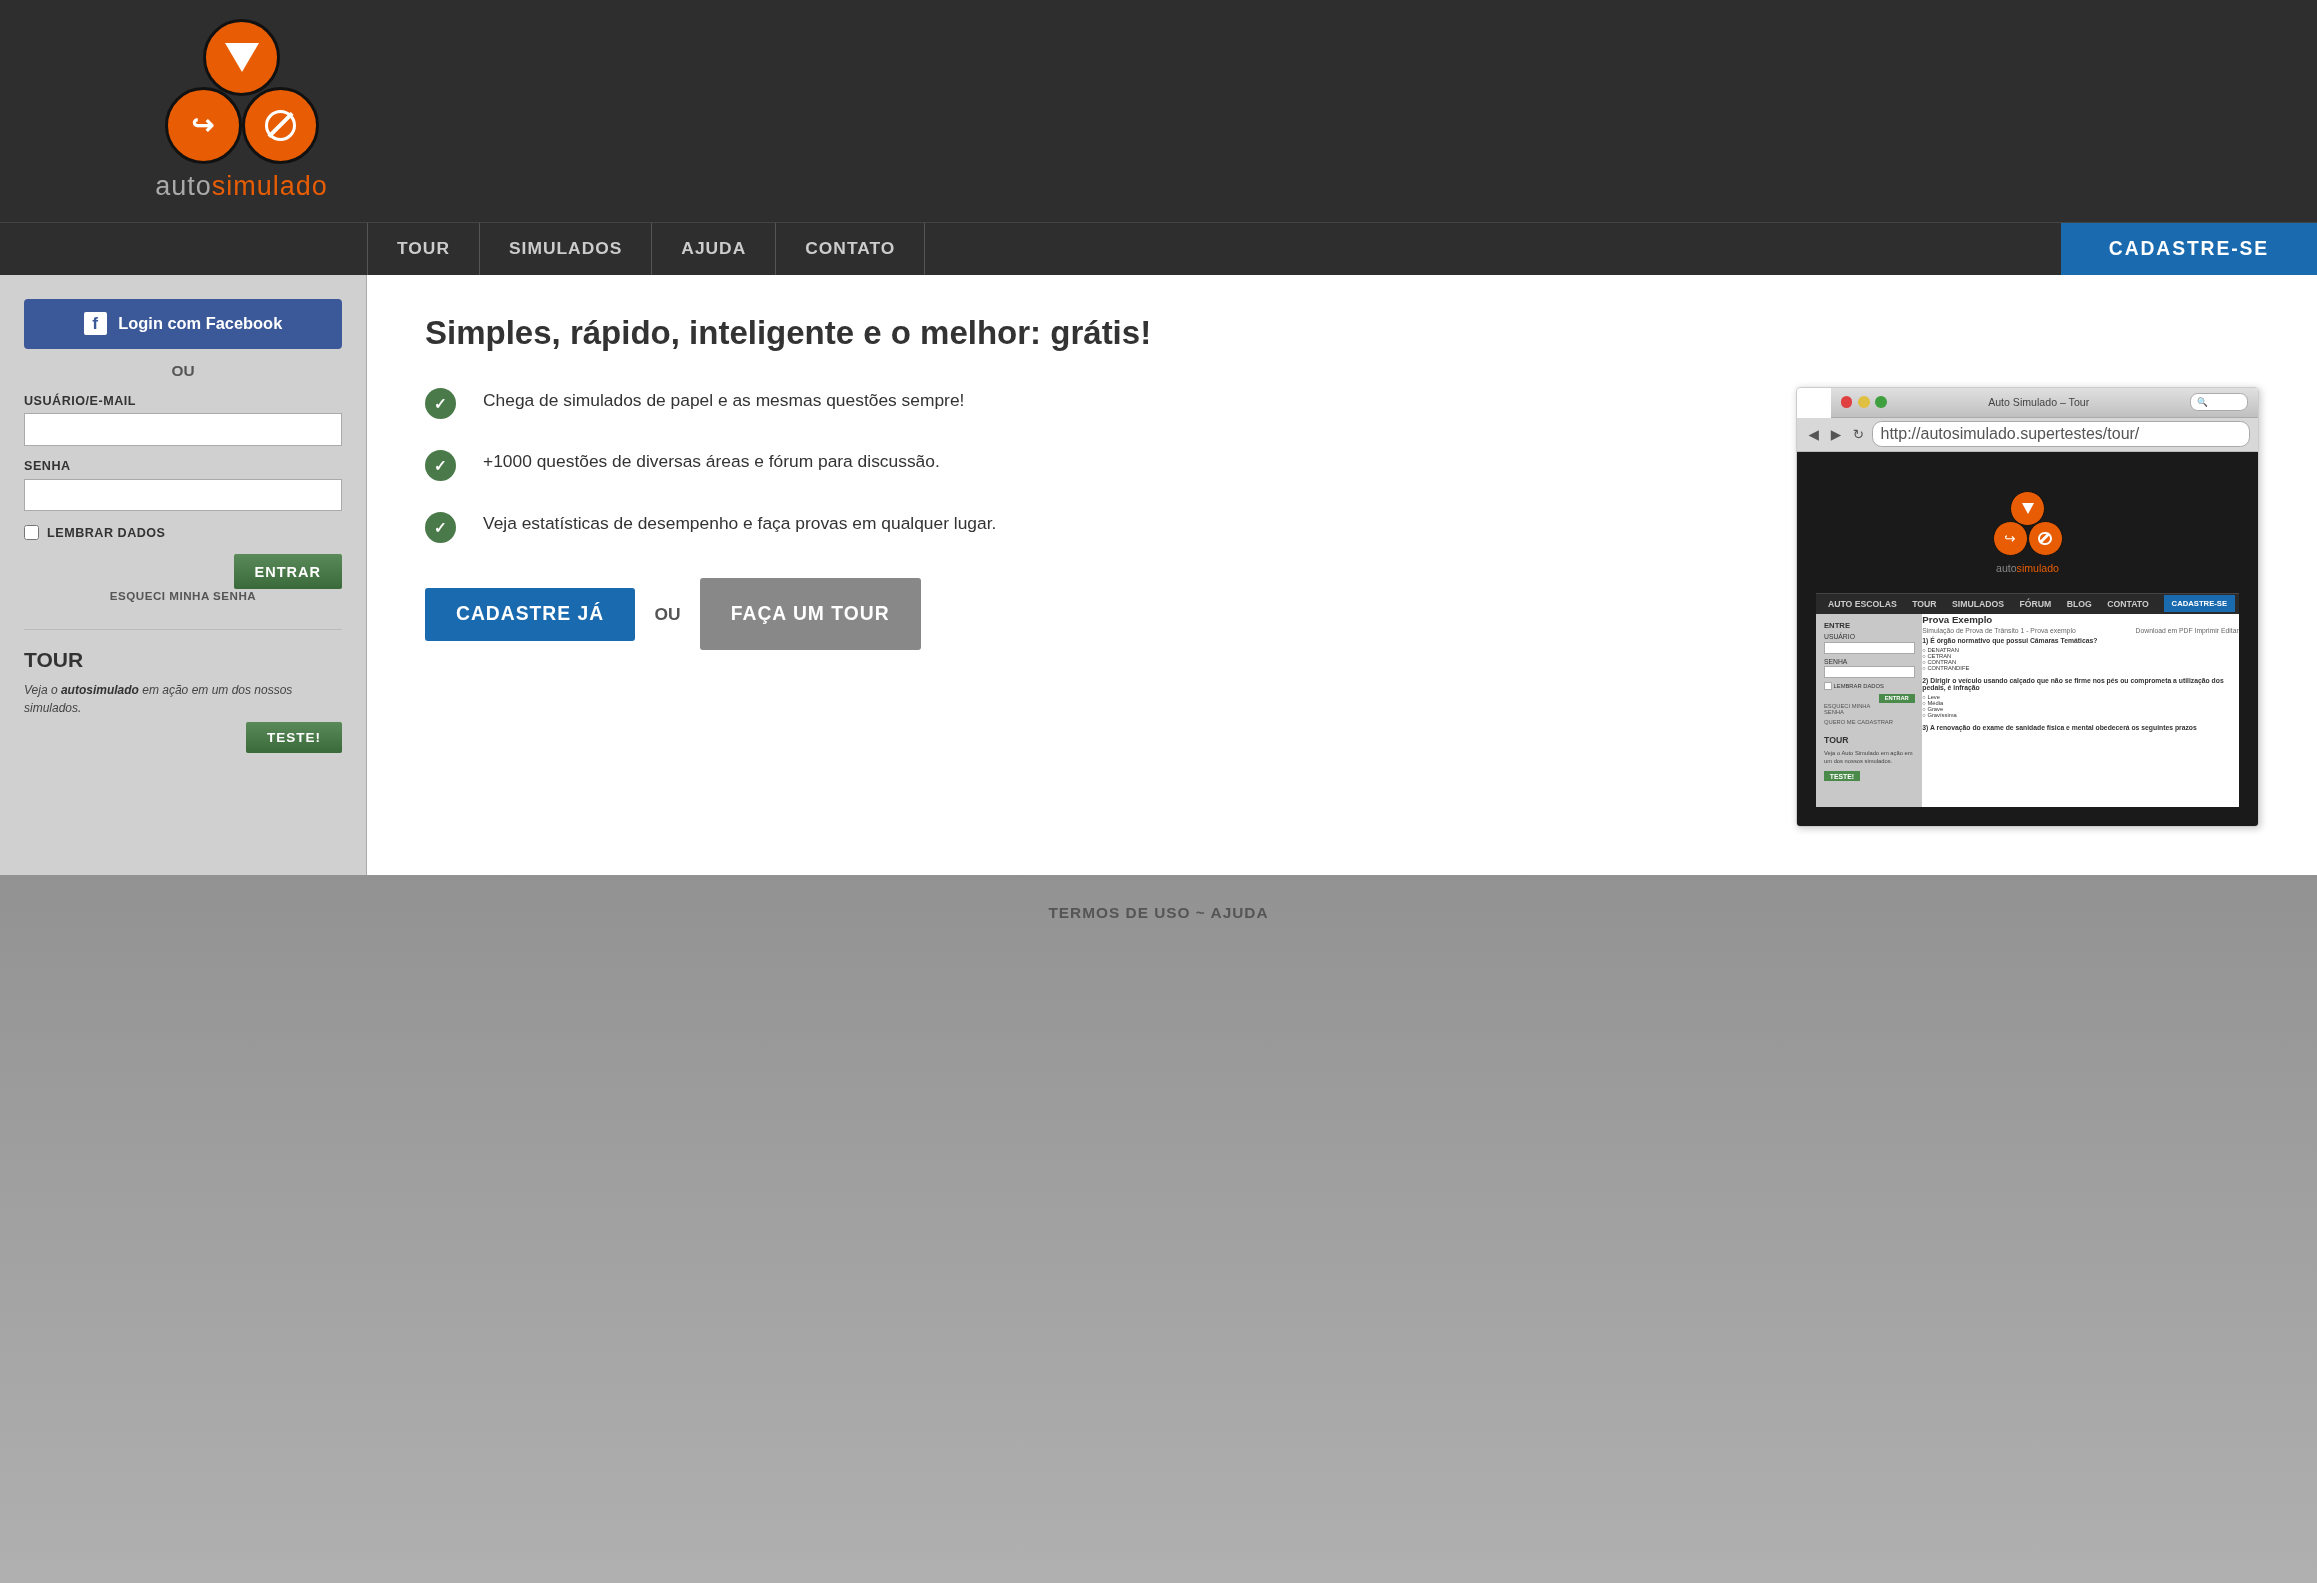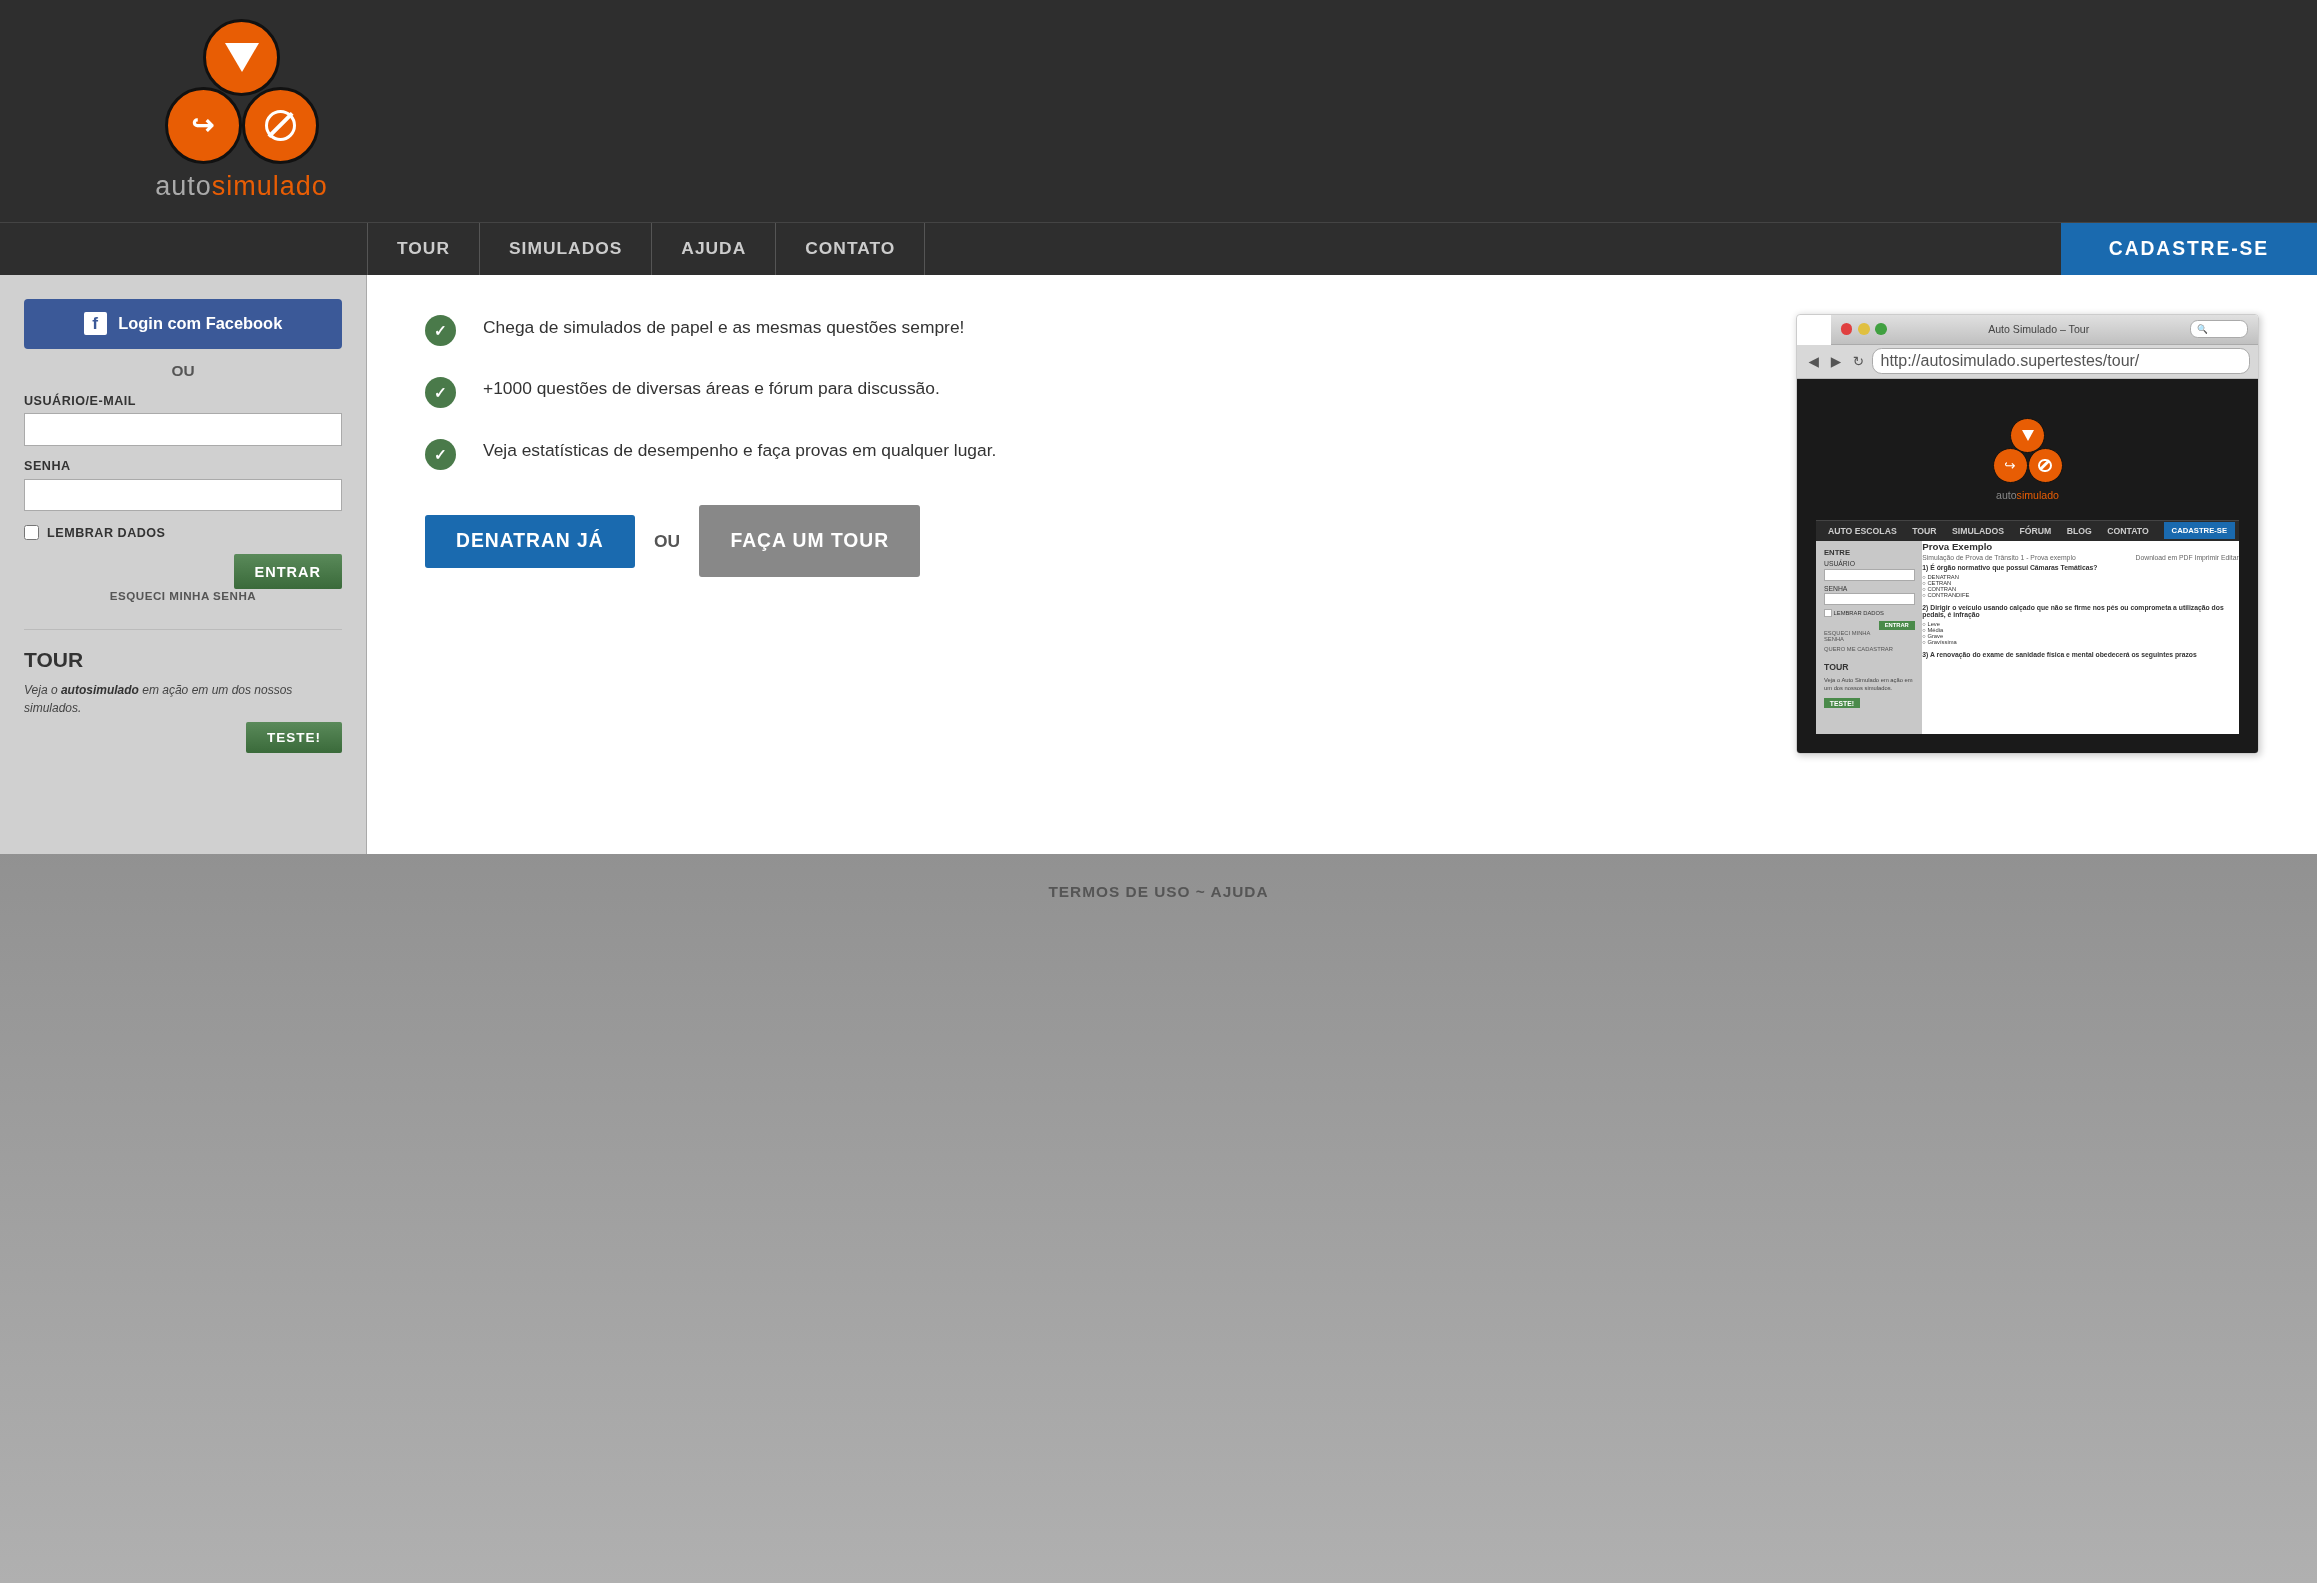--- a/index.html
+++ b/index.html
@@ -651,41 +651,42 @@
     <div class="tour-section">
       <div class="tour-title">TOUR</div>
       <p class="tour-text">
         Veja o <strong>autosimulado</strong> em ação em um dos nossos simulados.
       </p>
       <button class="teste-btn">TESTE!</button>
     </div>
   </div>
 
   <div class="main-panel">
+    <h1 class="main-headline">Simples, rápido, inteligente e o melhor: grátis!</h1>
 
     <div class="features-and-screenshot">
       <div class="features-list">
 
         <div class="feature-item">
           <div class="feature-check"></div>
           <span class="feature-text">Chega de simulados de papel e as mesmas questões sempre!</span>
         </div>
 
         <div class="feature-item">
           <div class="feature-check"></div>
           <span class="feature-text">+1000 questões de diversas áreas e fórum para discussão.</span>
         </div>
 
         <div class="feature-item">
           <div class="feature-check"></div>
           <span class="feature-text">Veja estatísticas de desempenho e faça provas em qualquer lugar.</span>
         </div>
 
         <div class="cta-row">
-          <button class="cadastre-btn">DENATRAN JÁ</button>
+          <button class="cadastre-btn">CADASTRE JÁ</button>
           <span class="cta-ou">OU</span>
           <button class="tour-btn">FAÇA UM TOUR</button>
         </div>
       </div>
 
       <div class="screenshot-mockup">
         <div class="mockup-titlebar">
           <div class="mockup-dot dot-red"></div>
           <div class="mockup-dot dot-yellow"></div>
           <div class="mockup-dot dot-green"></div>

